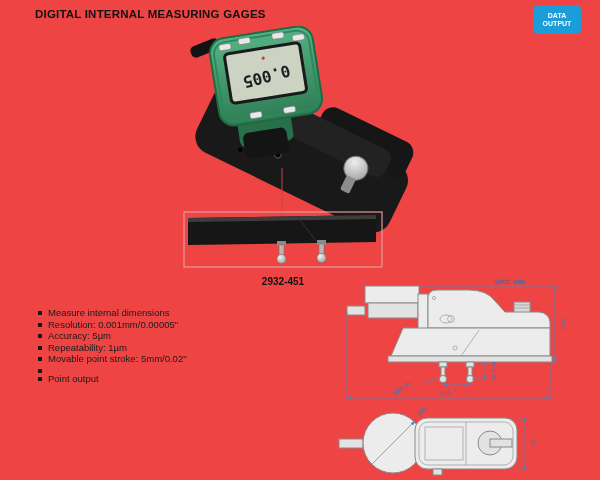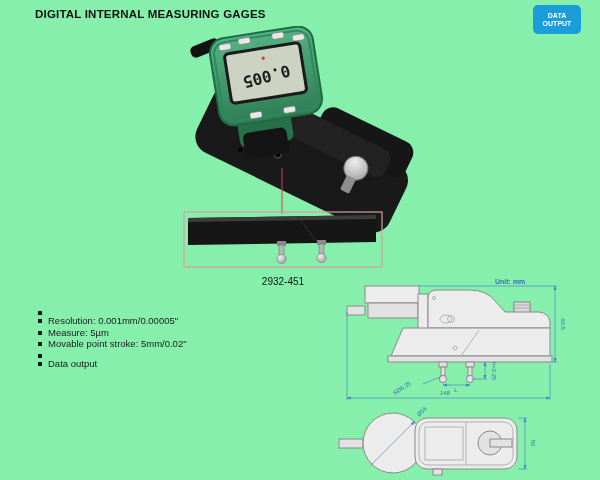--- a/index.html
+++ b/index.html
@@ -1,28 +1,28 @@
 <!DOCTYPE html>
 <html><head>
 <meta charset="utf-8">
 <style>
   * { margin:0; padding:0; box-sizing:border-box; }
   body { background:#fff; font-family:"Liberation Sans", sans-serif; }
-  .page { position:relative; width:600px; height:480px; background:#86efac; overflow:hidden; }
+  .page { position:relative; width:600px; height:480px; background:#ef4444; overflow:hidden; }
 
   .title { position:absolute; left:35px; top:8px; font-size:11.5px; font-weight:bold; color:#111;
            letter-spacing:.2px; }
 
   .badge { position:absolute; left:533px; top:5px; width:48px; height:29px; background:#1b9dd9;
            border-radius:5px; display:flex; flex-direction:column; align-items:center; justify-content:center;
            color:#fff; font-size:7px; font-weight:bold; line-height:8px; text-align:center; }
 
   .photo { position:absolute; left:148px; top:26px; }
   .model { position:absolute; left:233px; top:276px; width:100px; text-align:center;
-           font-size:10px; font-weight:normal; color:#111; }
+           font-size:10px; font-weight:bold; color:#111; }
 
   .features { position:absolute; left:38px; top:307px; width:290px; list-style:none; }
   .features li { display:flex; align-items:flex-start; font-size:9.5px; color:#1a1a1a; line-height:11.6px; }
   .features .blt { flex:0 0 4px; width:4px; height:4px; background:#1a1a1a; margin:4px 6px 0 0; }
 
   .drawings { position:absolute; left:333px; top:272px; }
 
   .dim-text { font-size:6px; fill:#3a76b5; }
   .unit { font-size:7px; font-weight:bold; fill:#2f74b5; }
   .outline { fill:#ececec; stroke:#8a8a8a; stroke-width:1; }
@@ -110,39 +110,44 @@
         <circle cx="173.5" cy="232" r="4.6" fill="url(#gBall)" stroke="#6e6e6e" stroke-width=".5"></circle>
       </g>
     </g>
   </svg>
 
   <div class="model">2932-451</div>
 
   <ul class="features">
     <li>
         <span class="blt"></span>
+        <span>Measure internal dimensions</span>
       </li>
     <li>
         <span class="blt"></span>
         <span>Resolution: 0.001mm/0.00005"</span>
       </li>
     <li>
         <span class="blt"></span>
-        <span>Measure: 5µm</span>
+        <span>Accuracy: 5µm</span>
+      </li>
+    <li>
+        <span class="blt"></span>
+        <span>Repeatability: 1µm</span>
       </li>
     <li>
         <span class="blt"></span>
         <span>Movable point stroke: 5mm/0.02"</span>
       </li>
     <li>
         <span class="blt"></span>
       </li>
     <li>
         <span class="blt"></span>
-        <span>Data output</span>
+        <span>Point output</span>
       </li>
   </ul>
 
   <svg class="drawings" width="262" height="206" viewBox="0 0 262 206">
     <defs>
       <marker id="ar" viewBox="0 0 10 10" refX="9" refY="5" markerWidth="7" markerHeight="7" orient="auto-start-reverse">
         <path d="M0,1.5 L10,5 L0,8.5 z" fill="#4b86c2"></path>
       </marker>
     </defs>
 

